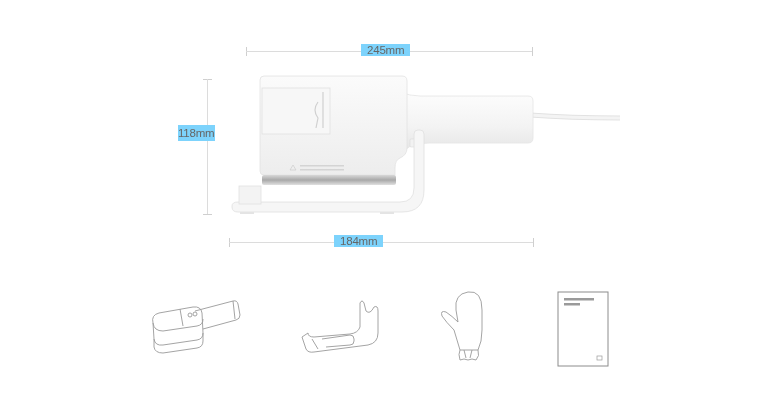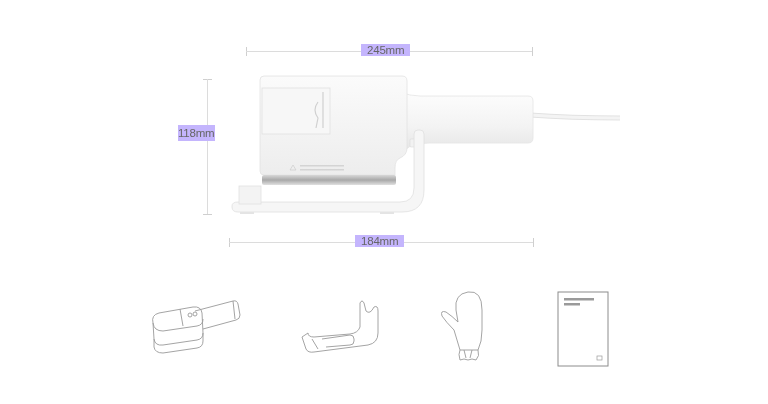--- a/index.html
+++ b/index.html
@@ -1,19 +1,19 @@
 <!DOCTYPE html>
 <html><head>
 <meta charset="utf-8">
 <style>
   html, body { margin:0; padding:0; background:#ffffff; }
   body { width:768px; height:404px; position:relative; overflow:hidden; font-family:"Liberation Sans", sans-serif; }
   .dim-line { position:absolute; background:#dcdcdc; }
   .dim-tick { position:absolute; background:#cfcfcf; }
-  .dim-label { position:absolute; font-size:11.5px; color:#666; background:#c4b5fd; padding:0 6px; letter-spacing:-0.2px; }
+  .dim-label { position:absolute; font-size:11.5px; color:#666; background:#7dd3fc; padding:0 6px; letter-spacing:-0.2px; }
   .product { position:absolute; left:228px; top:70px; width:400px; height:160px; }
   .acc { position:absolute; }
 </style>
 </head>
 <body>
 
 <div>
   <div class="dim-tick" style="left:246px;top:47px;width:1px;height:9px;"></div>
   <div class="dim-line" style="left:246px;top:51px;width:287px;height:1px;"></div>
   <div class="dim-tick" style="left:532px;top:47px;width:1px;height:9px;"></div>
@@ -24,21 +24,21 @@
   <div class="dim-tick" style="left:203px;top:79px;width:9px;height:1px;"></div>
   <div class="dim-line" style="left:207px;top:79px;width:1px;height:136px;"></div>
   <div class="dim-tick" style="left:203px;top:214px;width:9px;height:1px;"></div>
   <div class="dim-label" style="left:178px;top:125px;padding:2px 0;">118mm</div>
 </div>
 
 <div>
   <div class="dim-tick" style="left:229px;top:238px;width:1px;height:9px;"></div>
   <div class="dim-line" style="left:229px;top:242px;width:305px;height:1px;"></div>
   <div class="dim-tick" style="left:533px;top:238px;width:1px;height:9px;"></div>
-  <div class="dim-label" style="left:355px;top:235px;">184mm</div>
+  <div class="dim-label" style="left:334px;top:235px;">184mm</div>
 </div>
 
 <svg class="product" viewBox="228 70 400 160">
   <defs>
     <linearGradient id="bodyG" x1="0" y1="0" x2="0" y2="1">
       <stop offset="0" stop-color="#fbfbfb"></stop>
       <stop offset="1" stop-color="#ededed"></stop>
     </linearGradient>
     <linearGradient id="handleG" x1="0" y1="0" x2="0" y2="1">
       <stop offset="0" stop-color="#fdfdfd"></stop>

